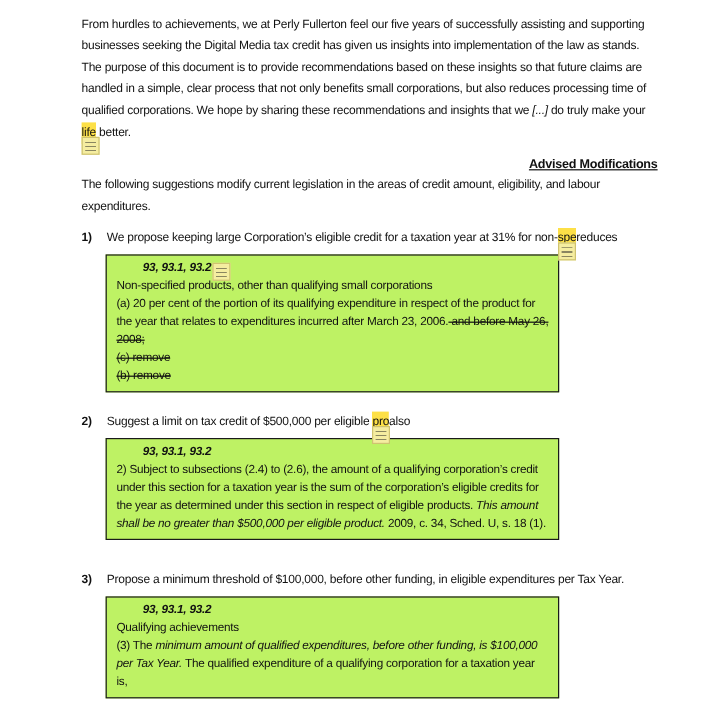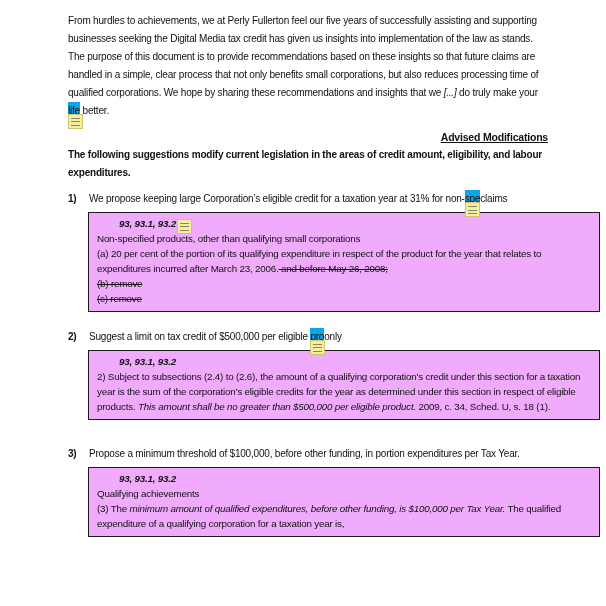--- a/index.html
+++ b/index.html
@@ -11,40 +11,40 @@
     box-sizing:border-box;width:606px;height:606px;
     padding:12px 58px 0 68px;
     font-size:10px;letter-spacing:-0.2px;line-height:18px;
   }
   .heading{
     font-weight:bold;text-decoration:underline;font-size:10.5px;
     margin:0 0 18px 0;
   }
   .heading.h2{margin:0;text-align:right;}
   .para{margin:0 0 8px 0;}
-  .lead{font-weight:bold;margin:0 0 4px 0;}
+  .lead{font-weight:normal;margin:0 0 4px 0;}
   .it{font-style:italic;}
   .strike{text-decoration:line-through;}
   .item{display:flex;margin:0;}
   .item .num{width:21px;flex:0 0 21px;font-weight:bold;}
   .item .itext{flex:1;}
   .law-box{
-    box-sizing:border-box;width:512px;margin:4px 0 16px 20px;
-    background:#f0abfc;border:1px solid #1a1a1a;
+    box-sizing:border-box;width:378px;margin:4px 0 16px 20px;
+    background:#bef264;border:1px solid #1a1a1a;
     padding:3px 8px 5px 8px;
     font-size:9.8px;line-height:15px;
   }
   .law-box.last{margin-bottom:0;}
   .box-header{font-weight:bold;font-style:italic;padding-left:22px;}
   .hdr-wrap{position:relative;display:inline-block;}
   .spacer-sm{height:4px;}
   .spacer-md{height:9px;}
   
   .hl{
-    background:#0ea5e9;position:relative;display:inline-block;
+    background:#fde047;position:relative;display:inline-block;
   }
   .note-icon{
     position:absolute;width:13px;height:13px;
     background-color:#f5eda0;
     border:1px solid #cfc371;
     background-image:repeating-linear-gradient(180deg,#8a8660 0,#8a8660 1px,transparent 1px,transparent 3.5px);
     background-size:9px 9px;
     background-position:2px 3px;
     background-repeat:no-repeat;
     z-index:2;
@@ -60,46 +60,46 @@
 
   <p class="para"><span>From hurdles to achievements, we at Perly Fullerton feel our five years of successfully assisting and supporting businesses seeking the Digital Media tax credit has given us insights into implementation of the law as stands. The purpose of this document is to provide recommendations based on these insights so that future claims are handled in a simple, clear process that not only benefits small corporations, but also reduces processing time of qualified corporations. We hope by sharing these recommendations and insights that we </span><span class="it">[...]</span><span> do truly make your </span><span class="hl"><span>life</span><span class="note-icon note-below"></span></span><span> better.</span></p>
 
   <div class="heading h2">Advised Modifications</div>
   <p class="lead">The following suggestions modify current legislation in the areas of credit amount, eligibility, and labour expenditures.</p>
 
   <div class="spacer-sm"></div>
 
   <div class="item">
     <span class="num">1)</span>
-    <span class="itext"><span>We propose keeping large Corporation’s eligible credit for a taxation year at 31% for non-</span><span class="hl"><span>spe</span><span class="note-icon note-below"></span></span><span>claims</span></span>
+    <span class="itext"><span>We propose keeping large Corporation’s eligible credit for a taxation year at 31% for non-</span><span class="hl"><span>spe</span><span class="note-icon note-below"></span></span><span>reduces</span></span>
   </div>
 
   <div class="law-box">
     <div class="box-header"><span class="hdr-wrap"><span>93, 93.1, 93.2</span><span class="note-icon note-side"></span></span></div>
     <div class="box-line">Non-specified products, other than qualifying small corporations</div>
     <div class="box-line"><span>(a) 20 per cent of the portion of its qualifying expenditure in respect of the product for the year that relates to expenditures incurred after March 23, 2006.</span><span class="strike"> and before May 26, 2008;</span></div>
+    <div class="box-line strike">(c) remove</div>
     <div class="box-line strike">(b) remove</div>
-    <div class="box-line strike">(c) remove</div>
   </div>
 
   <div class="item">
     <span class="num">2)</span>
-    <span class="itext"><span>Suggest a limit on tax credit of $500,000 per eligible </span><span class="hl"><span>pro</span><span class="note-icon note-below"></span></span><span>only</span></span>
+    <span class="itext"><span>Suggest a limit on tax credit of $500,000 per eligible </span><span class="hl"><span>pro</span><span class="note-icon note-below"></span></span><span>also</span></span>
   </div>
 
   <div class="law-box">
     <div class="box-header"><span>93, 93.1, 93.2</span></div>
     <div class="box-line"><span>2)  Subject to subsections (2.4) to (2.6), the amount of a qualifying corporation’s credit under this section for a taxation year is the sum of the corporation’s eligible credits for the year as determined under this section in respect of eligible products. </span><span class="it">This amount shall be no greater than $500,000 per eligible product.</span><span> 2009, c. 34, Sched. U, s. 18 (1).</span></div>
   </div>
 
   <div class="spacer-md"></div>
 
   <div class="item">
     <span class="num">3)</span>
-    <span class="itext">Propose a minimum threshold of $100,000, before other funding, in portion expenditures per Tax Year.</span>
+    <span class="itext">Propose a minimum threshold of $100,000, before other funding, in eligible expenditures per Tax Year.</span>
   </div>
 
   <div class="law-box last">
     <div class="box-header"><span>93, 93.1, 93.2</span></div>
     <div class="box-line">Qualifying achievements</div>
     <div class="box-line"><span>(3)  The </span><span class="it">minimum amount of qualified expenditures, before other funding, is $100,000 per Tax Year.</span><span> The qualified expenditure of a qualifying corporation for a taxation year is,</span></div>
   </div>
 
 </div>
 

